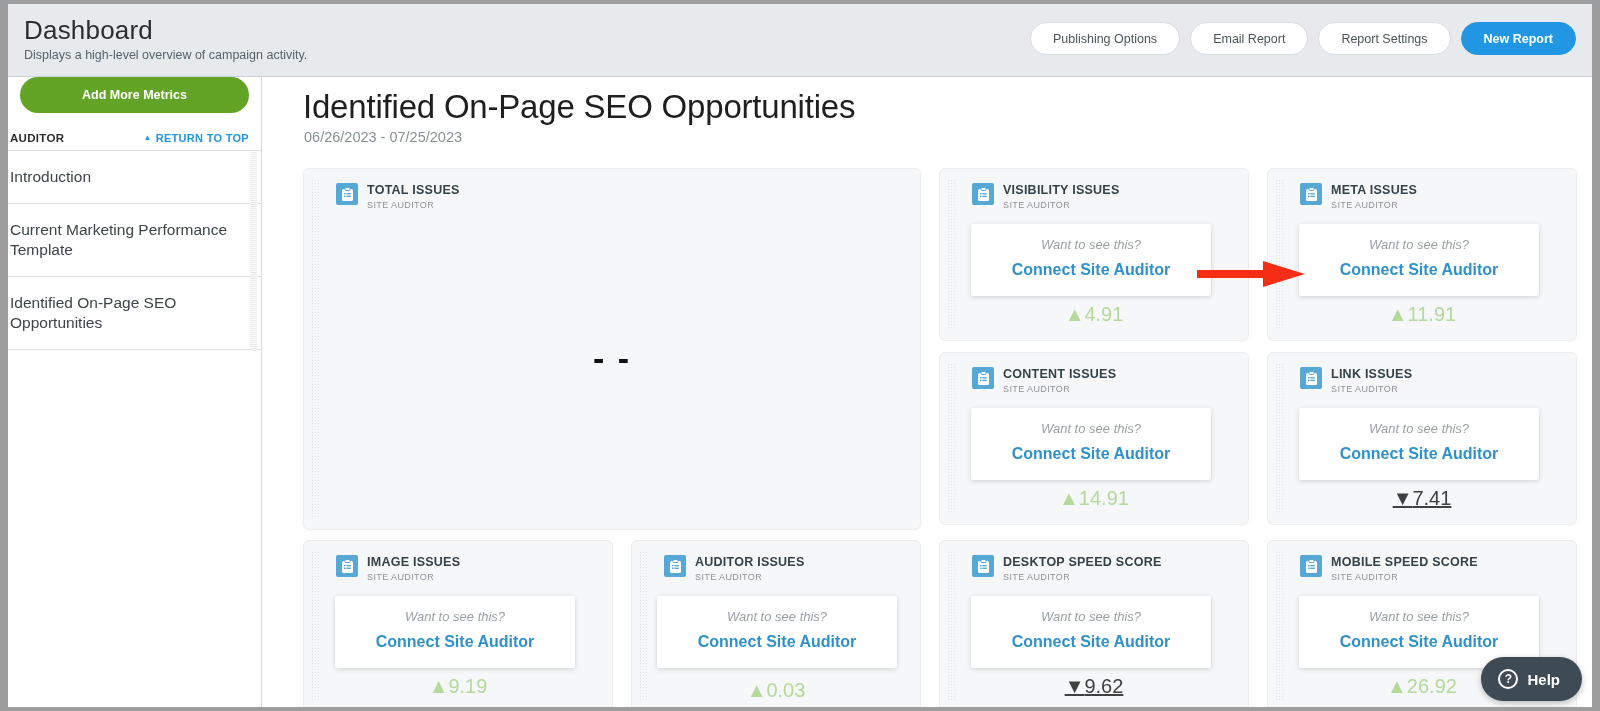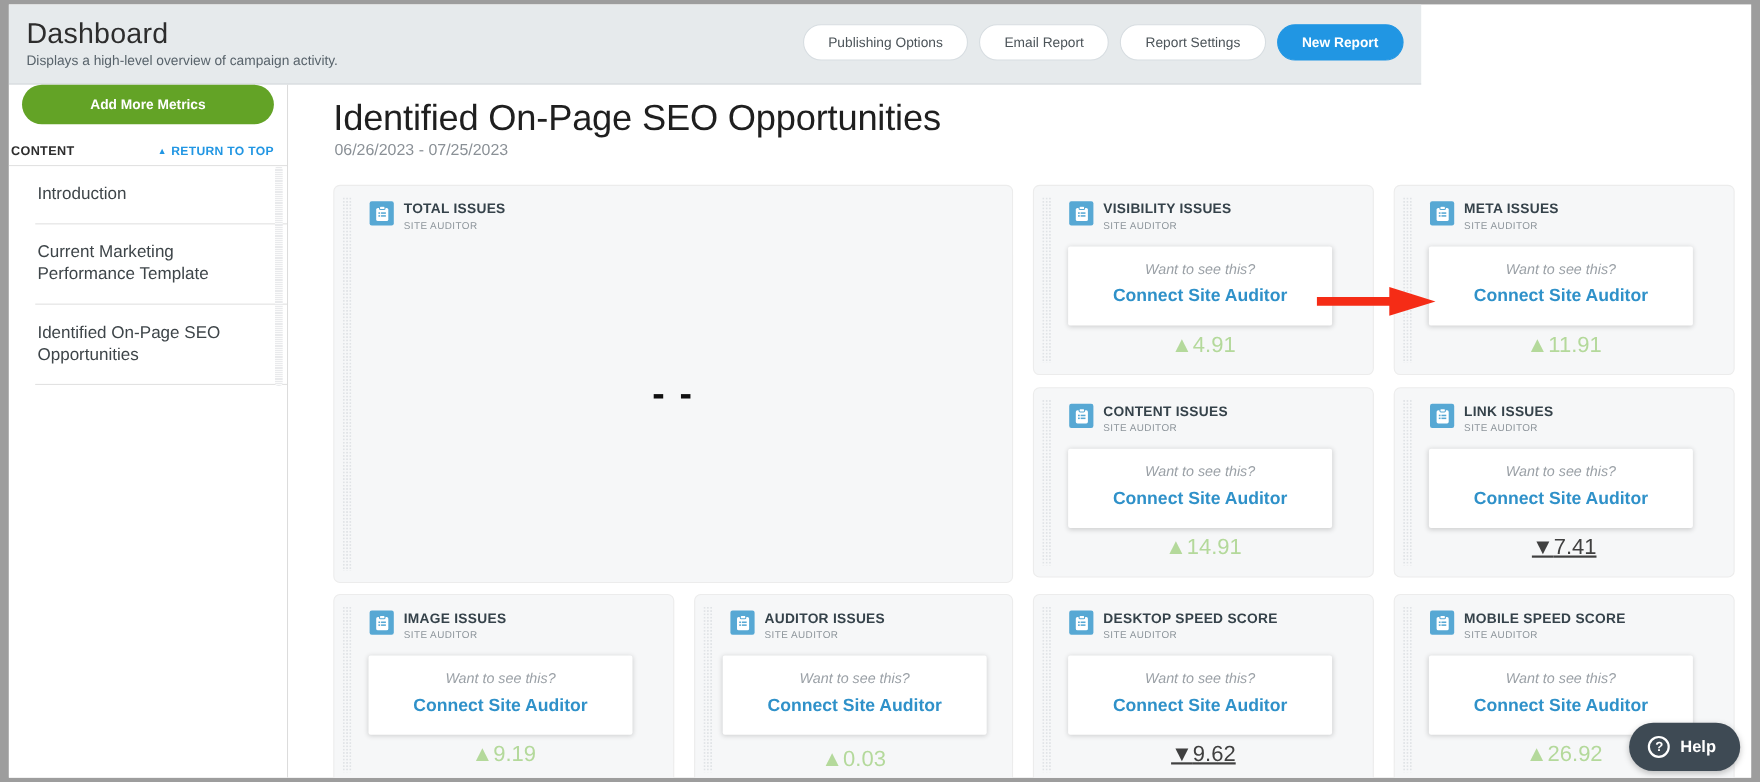--- a/index.html
+++ b/index.html
@@ -14,21 +14,21 @@
     position: absolute;
     left: 8px; top: 4px;
     width: 1584px; height: 703px;
     background: #ffffff;
     overflow: hidden;
   }
 
   
   #topbar {
     position: absolute; left: 0; top: 0;
-    width: 1284px; height: 73px;
+    width: 1584px; height: 73px;
     background: #e6eaec;
     border-bottom: 1px solid #cdd3d7;
   }
   #brand { position: absolute; left: 16px; top: 10px; }
   #brand .title {
     font-size: 26px; font-weight: 400; color: #2d2d2d;
     letter-spacing: .2px; line-height: 32px;
   }
   #brand .subtitle {
     font-size: 12.5px; color: #58636b; line-height: 16px; margin-top: 1px;
@@ -76,21 +76,21 @@
   #sections-head .lbl {
     font-size: 11.5px; font-weight: 700; color: #2d2d2d; letter-spacing: .3px;
   }
   #return-top {
     font-size: 11px; font-weight: 700; color: #2196e3;
     letter-spacing: .3px; cursor: pointer;
     display: flex; align-items: center; gap: 4px;
   }
   #return-top .tri { font-size: 8px; line-height: 1; }
 
-  #section-list { border-top: 1px solid #e2e2e2; position: relative; padding-left: 24px; }
+  #section-list { border-top: 1px solid #e2e2e2; position: relative; }
   .section-item {
     padding: 16px 14px 16px 2px;
     border-bottom: 1px solid #e2e2e2;
     font-size: 15.5px; color: #3e4549; line-height: 20px;
     cursor: pointer;
   }
   #side-scroll {
     position: absolute; right: 4px; top: 0; width: 7px; height: 200px;
     background: repeating-linear-gradient(
       0deg, #e9eaec 0 1px, #fbfbfb 1px 2px);
@@ -231,21 +231,21 @@
       <div class="pillbtn">Email Report</div>
       <div class="pillbtn">Report Settings</div>
       <div class="pillbtn primary">New Report</div>
     </div>
   </div>
 
   <div id="sidebar">
     <button class="sidebtn" id="btn-add-metrics">Add More Metrics</button>
 
     <div id="sections-head">
-      <span class="lbl">CONTENT</span>
+      <span class="lbl">AUDITOR</span>
       <span id="return-top">
         <span class="tri">▲</span>
         <span>RETURN TO TOP</span>
       </span>
     </div>
 
     <div id="section-list">
       <div class="section-item">Introduction</div>
       <div class="section-item">Current Marketing Performance Template</div>
       <div class="section-item">Identified On-Page SEO Opportunities</div>

